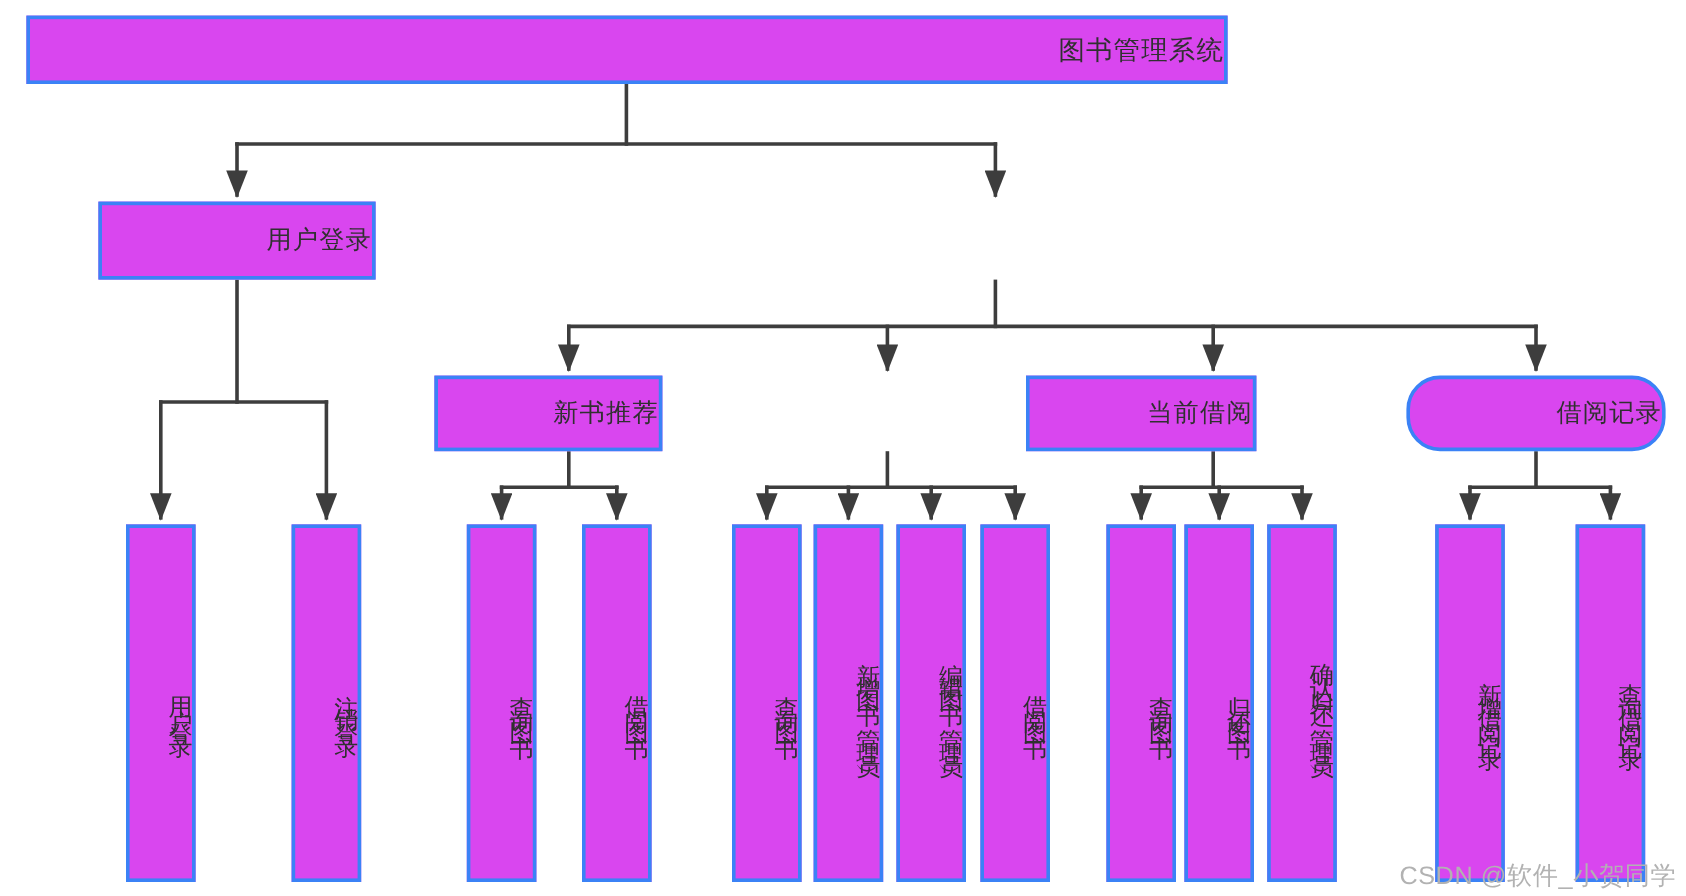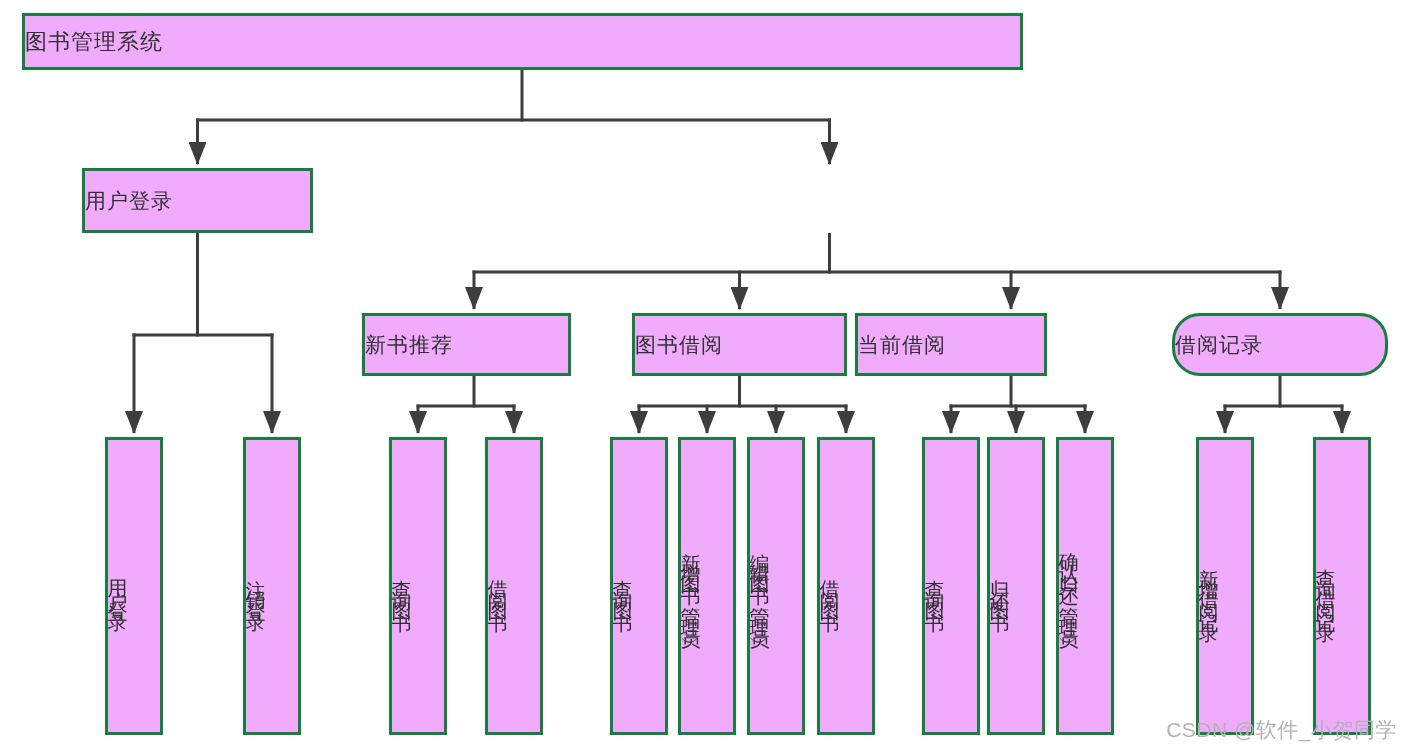--- a/index.html
+++ b/index.html
@@ -17,25 +17,25 @@
   }
   #wires {
     position: absolute;
     left: 0; top: 0;
     width: 1405px; height: 747px;
     pointer-events: none;
   }
   .node {
     position: absolute;
     box-sizing: border-box;
-    border: 3px solid #15803d;
-    background: #f0abfc;
+    border: 3px solid #3b82f6;
+    background: #d946ef;
     display: flex;
     align-items: center;
-    justify-content: flex-start;
+    justify-content: flex-end;
     color: #303030;
   }
   .node.hbox span {
     font-size: 21px;
     letter-spacing: 1px;
     white-space: nowrap;
     line-height: 1;
   }
   .node.root span { font-size: 22px; }
   .node.leaf span {
@@ -112,25 +112,22 @@
   </svg>
 
   <div class="node hbox root" style="left:22px; top:13px; width:1001px; height:57px;">
     <span>图书管理系统</span>
   </div>
 
   <div class="node hbox" style="left:82px; top:168px; width:231px; height:65px;">
     <span>用户登录</span>
   </div>
 
-  <div class="node hbox" style="left:362px; top:313px; width:209px; height:63px;">
+  <div class="node hbox" style="left:362px; top:313px; width:190px; height:63px;">
     <span>新书推荐</span>
-  </div>
-  <div class="node hbox" style="left:632px; top:313px; width:215px; height:63px;">
-    <span>图书借阅</span>
   </div>
   <div class="node hbox" style="left:855px; top:313px; width:192px; height:63px;">
     <span>当前借阅</span>
   </div>
   <div class="node hbox" style="left:1172px; top:313px; width:216px; height:63px;border-radius:28px;">
     <span>借阅记录</span>
   </div>
 
   <div class="node leaf" style="left:105px; top:437px; width:58px; height:298px;">
     <span>用户登录</span>

